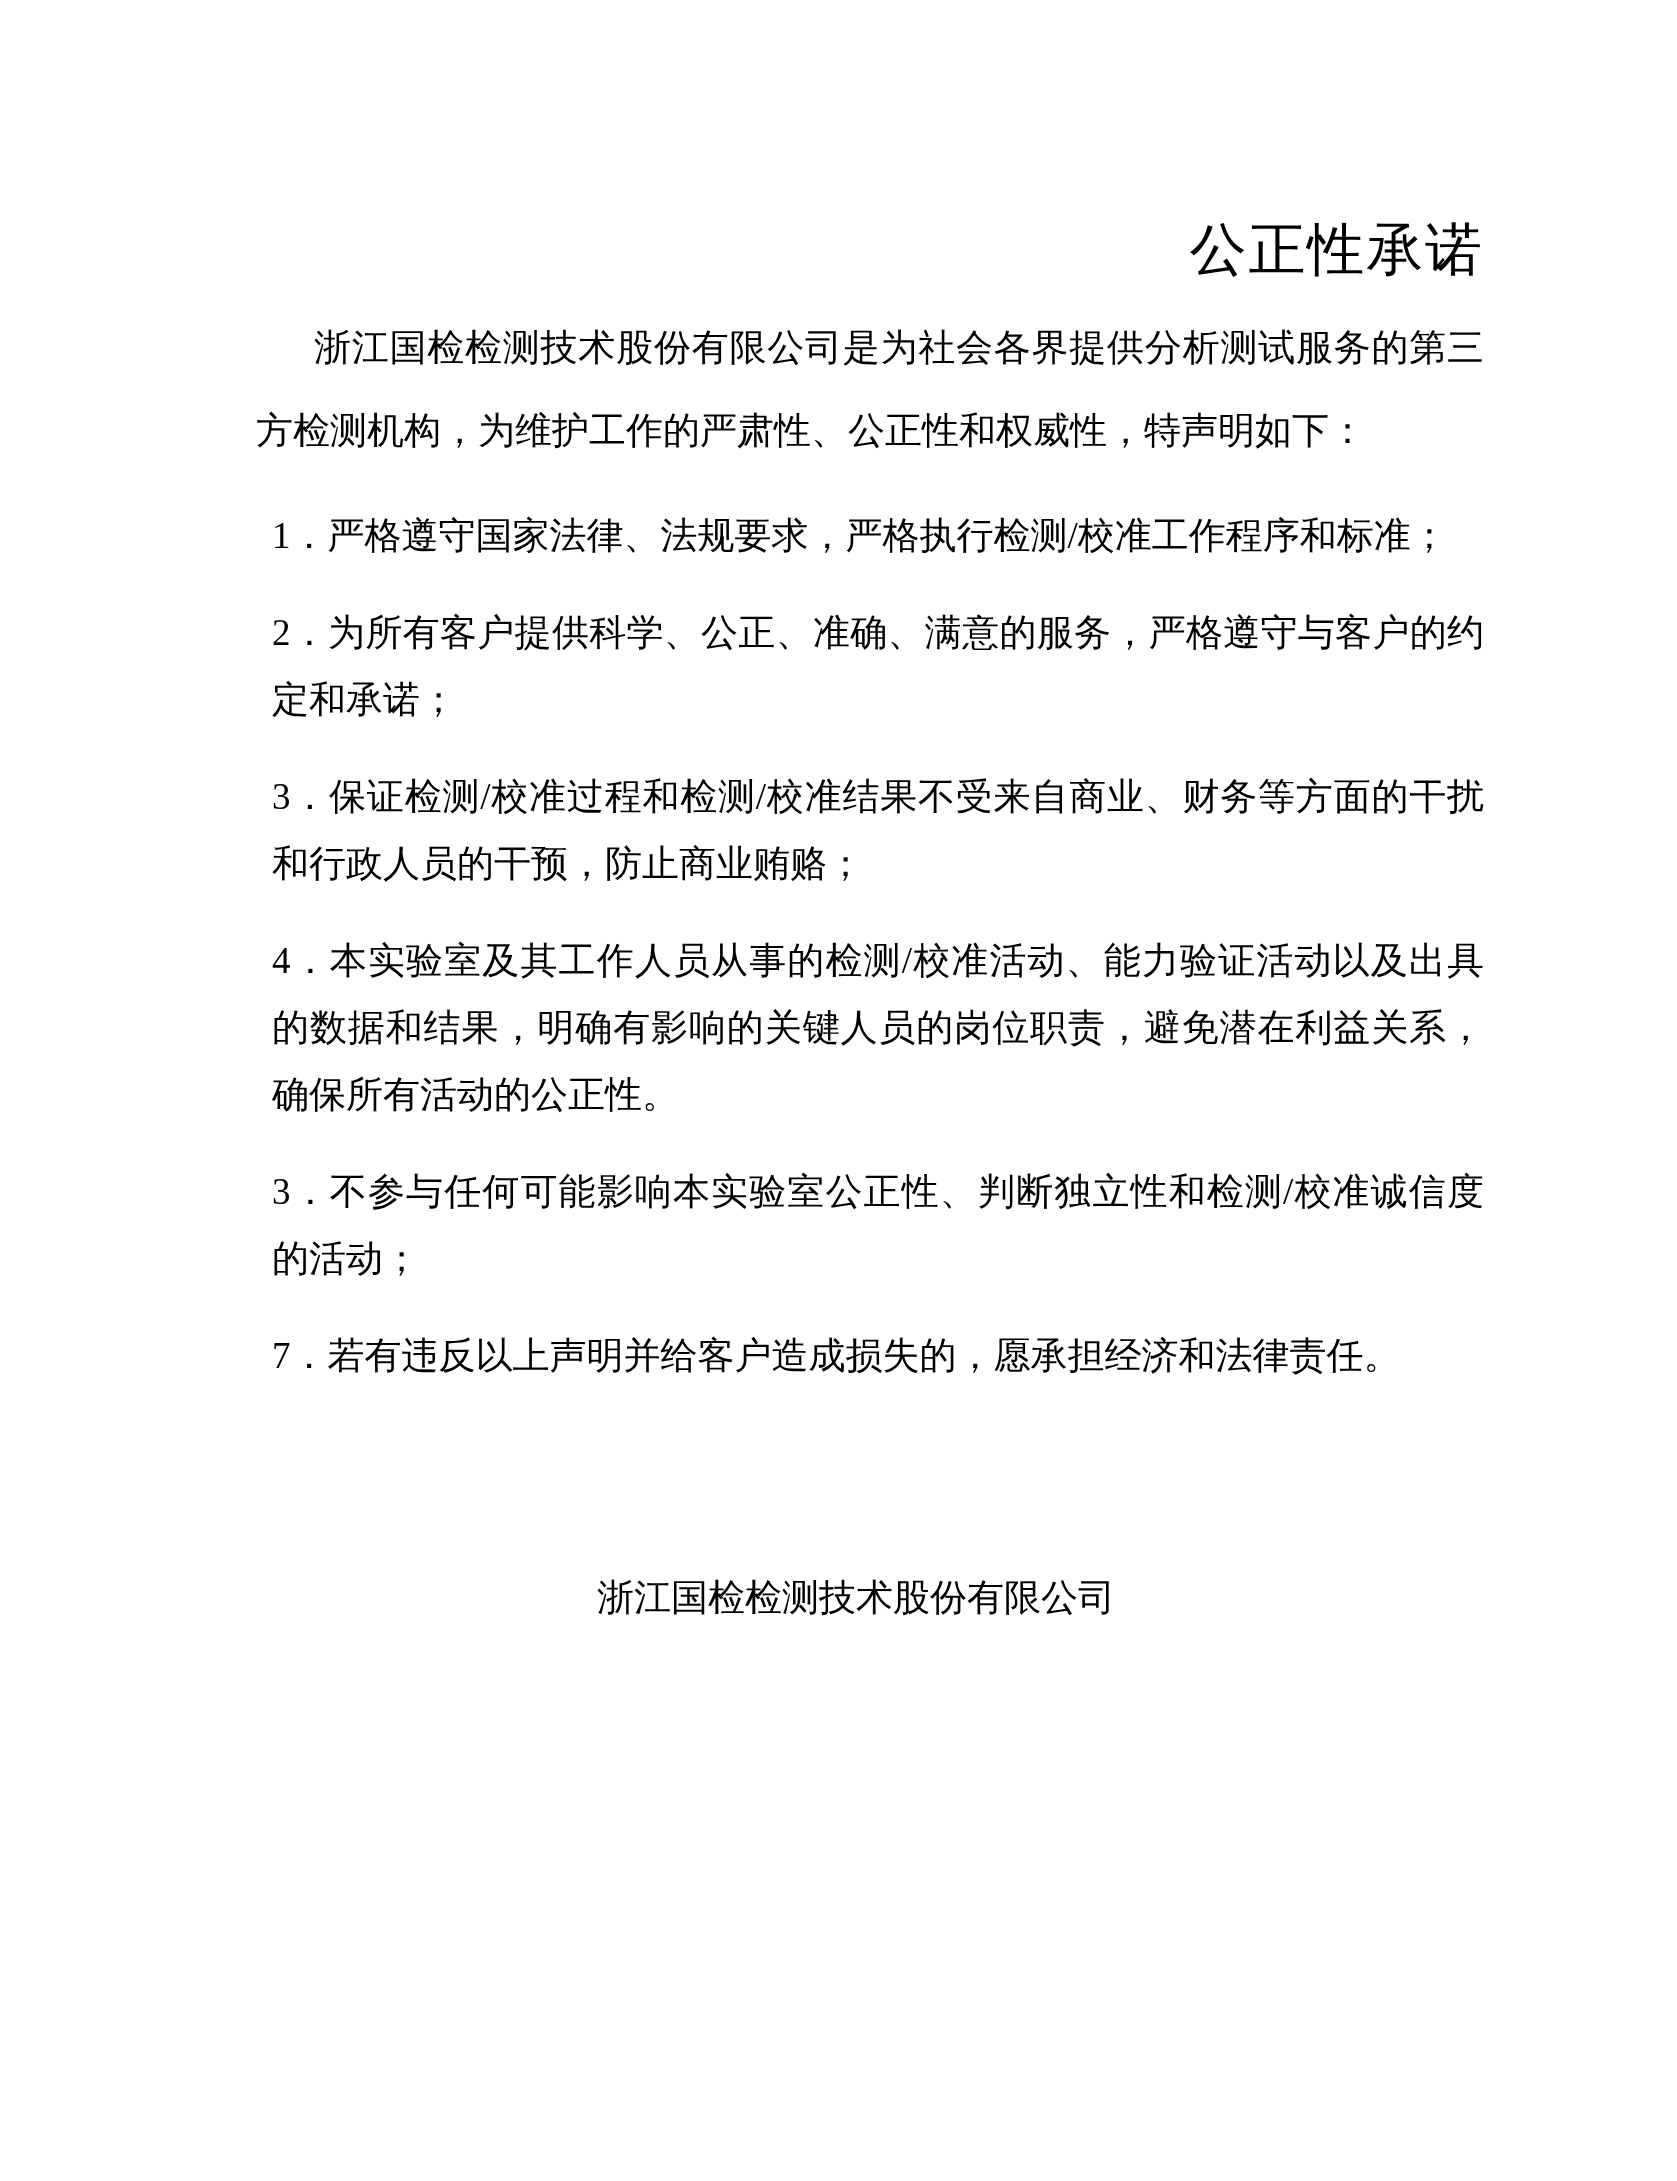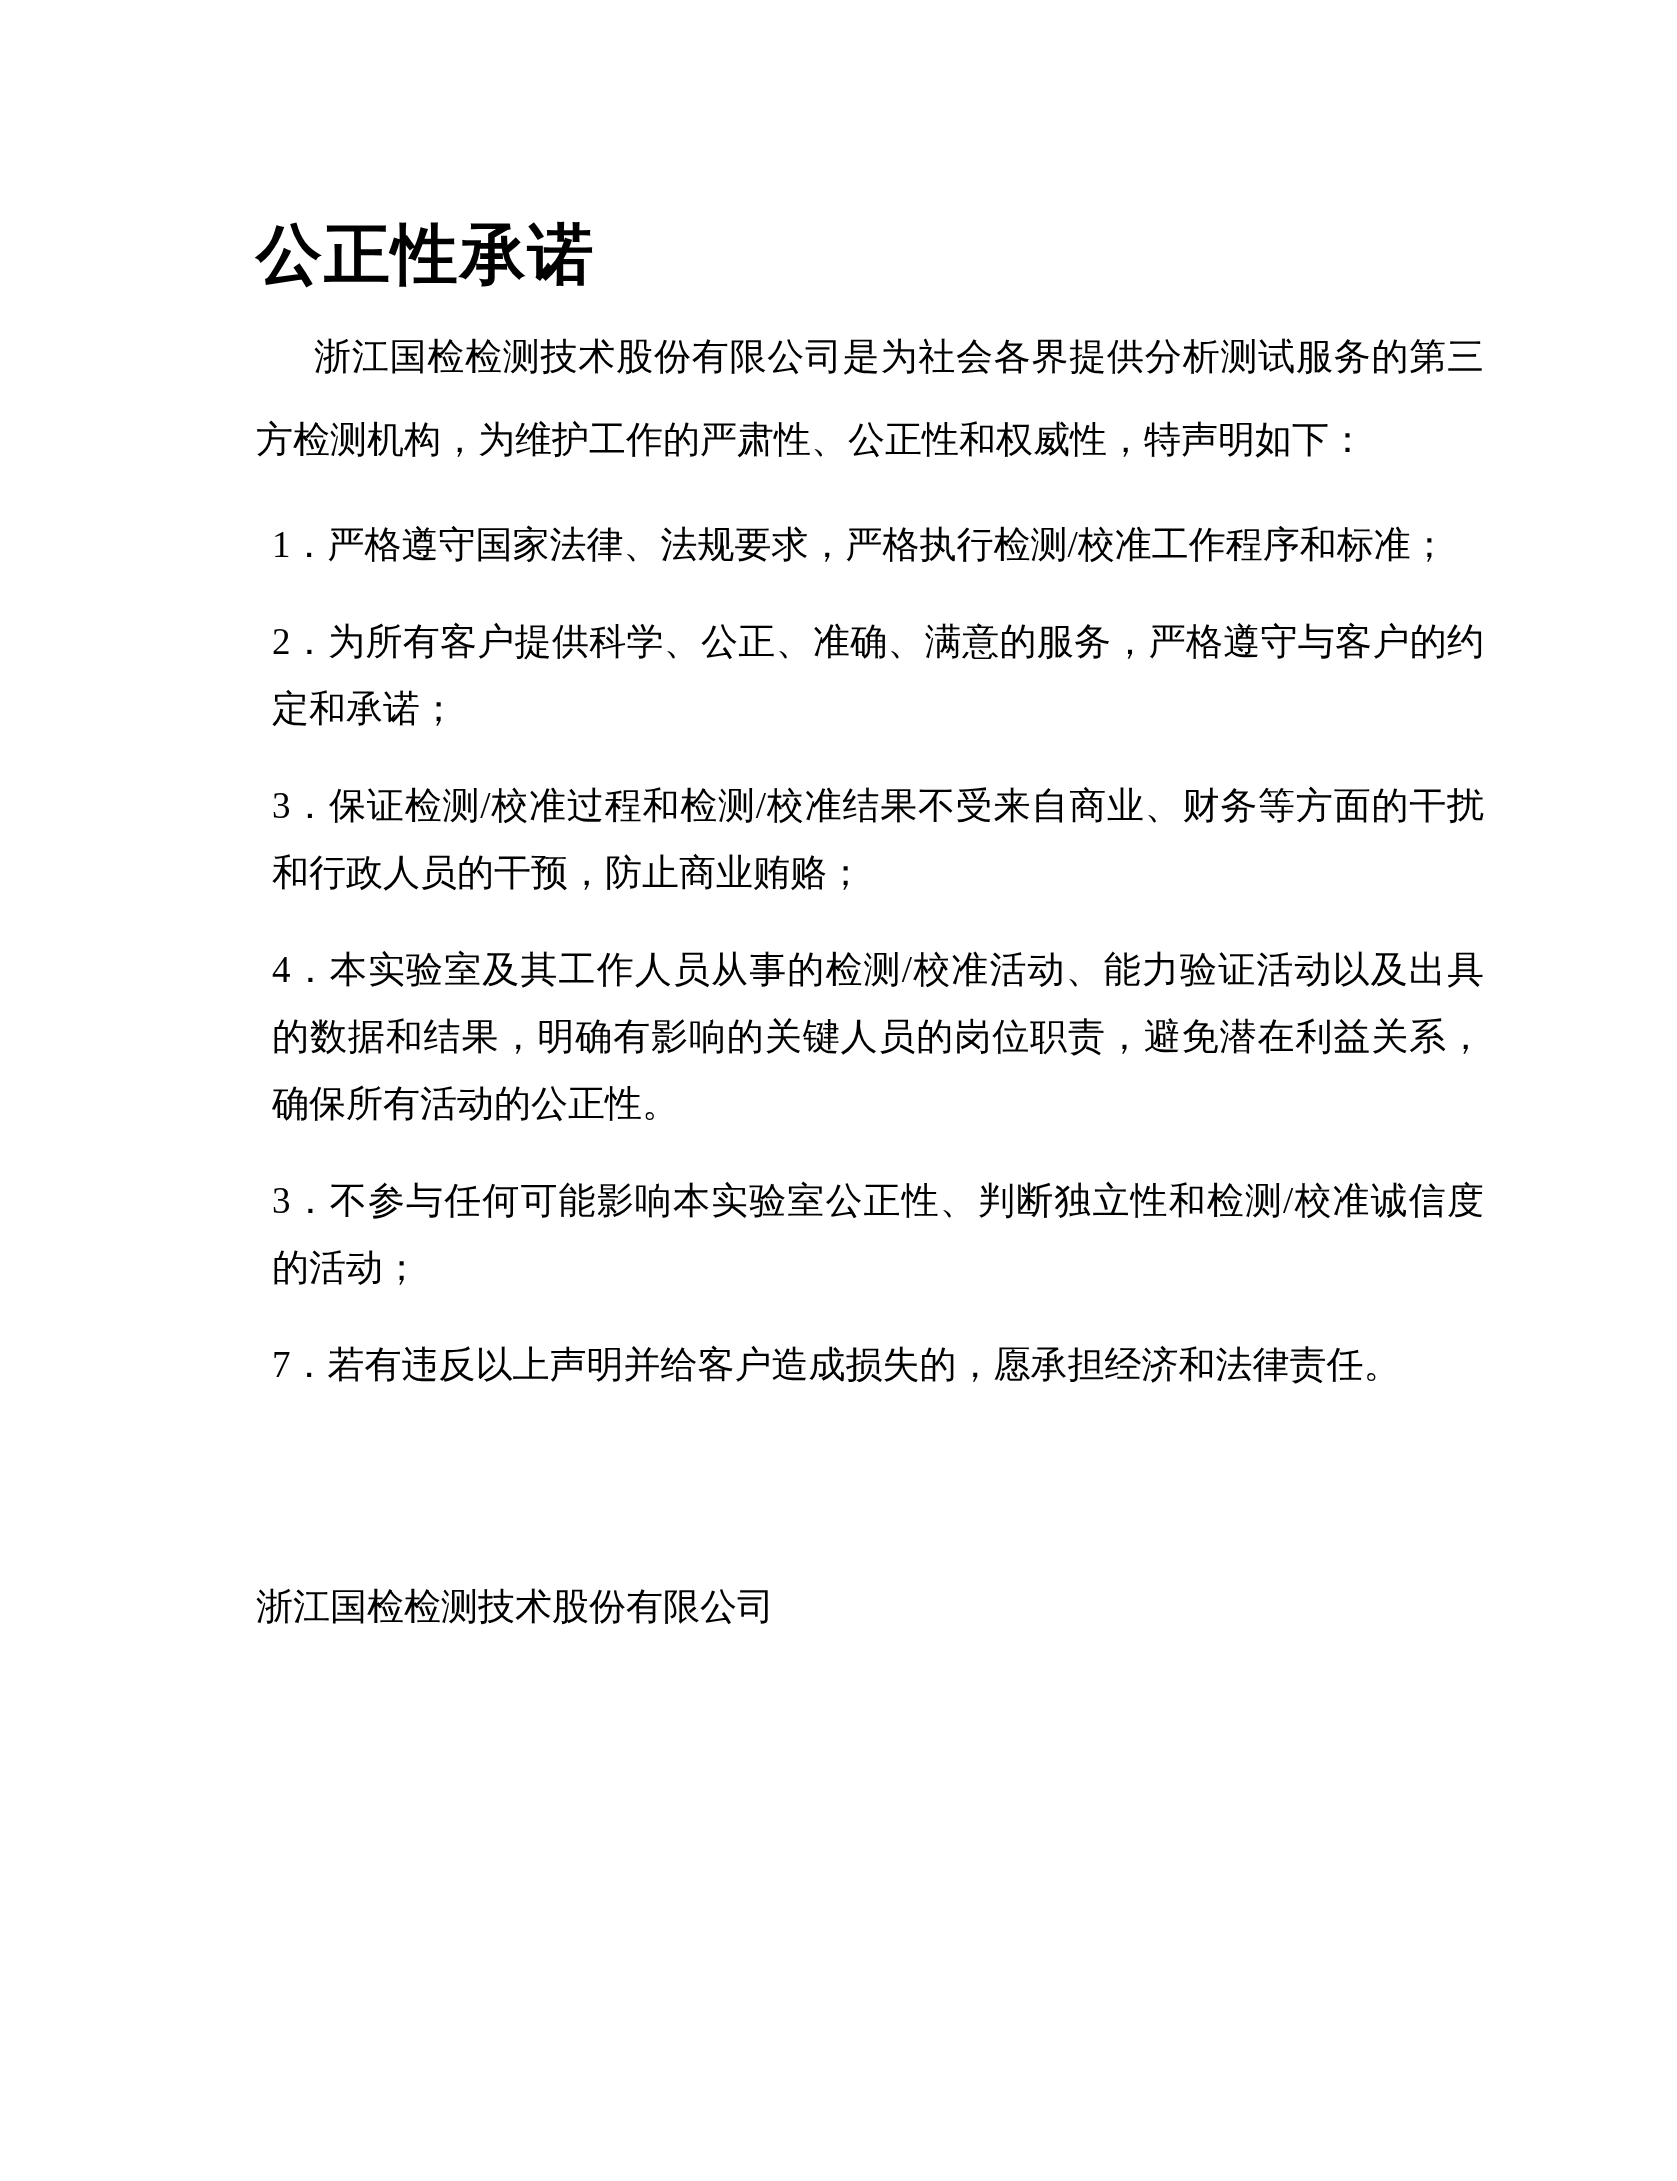--- a/index.html
+++ b/index.html
@@ -18,45 +18,45 @@
     background: #ffffff;
     overflow: hidden;
     box-sizing: border-box;
   }
   .content {
     box-sizing: border-box;
     padding: 0 193px 0 256px; 
   }
   .doc-title {
     margin: 221px 0 0 0;
-    font-size: 66px;
+    font-size: 57px;
     line-height: 1;
-    font-weight: bold;
-    text-align: left;
+    font-weight: normal;
+    text-align: right;
     letter-spacing: 1.9px;
   }
   .intro {
     margin: 28px 0 0 0;
     font-size: 37px;
     line-height: 83px;
     text-indent: 58px;
     text-align: justify;
   }
   .statement {
     margin: 30px 0 0 16px;
     font-size: 37px;
     line-height: 67px;
     text-align: justify;
     font-family: Liberation Serif, serif;
   }
   .signature {
     margin: 186px 28px 0 0;
     font-size: 37px;
     line-height: 45px;
-    text-align: left;
+    text-align: center;
     font-family: Liberation Serif, serif;
   }
 </style>
 </head>
 <body>
 
 <div class="page">
   <div class="content">
 
     <h1 class="doc-title">公正性承诺</h1>

